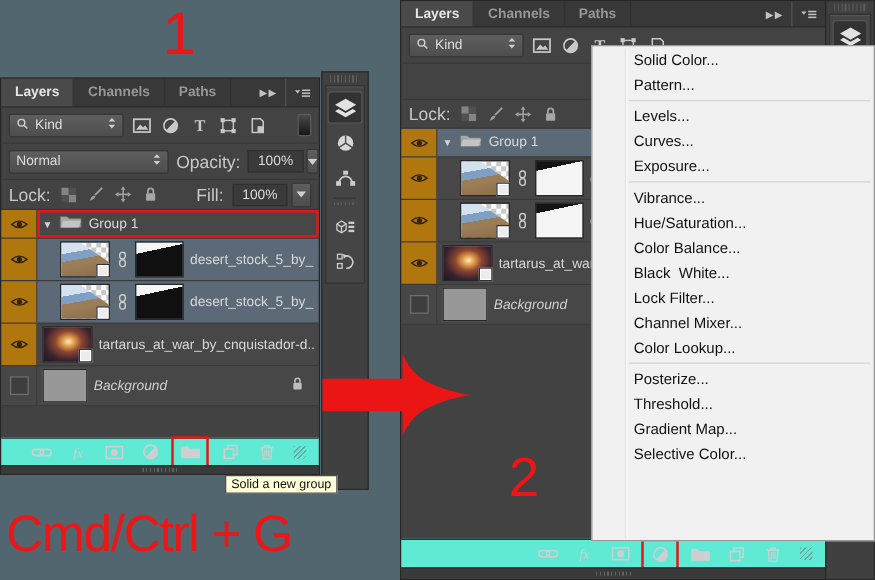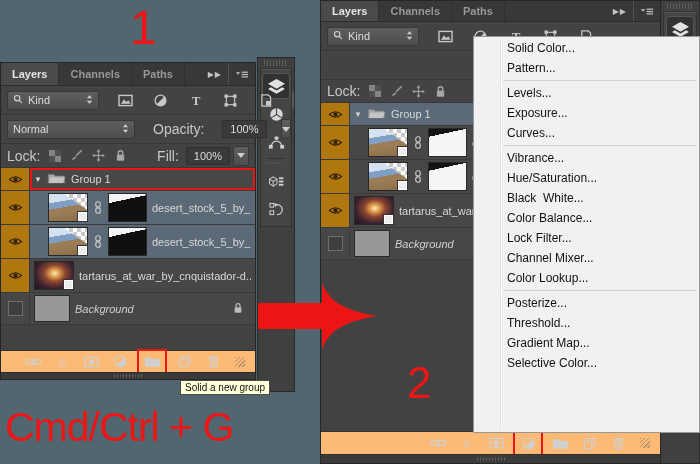--- a/index.html
+++ b/index.html
@@ -21,21 +21,21 @@
   .panel.right .tabbar{height:20px}
   .tab{padding:0 11px;display:flex;align-items:center;font-size:11px;
        font-weight:bold;color:#979797;border-right:1px solid #303030}
   .tab.active{background:#4a4a4a;color:#e6e6e6}
   .tab-spacer{flex:1}
   .tab-chevrons{display:flex;align-items:center;color:#c2c2c2;font-size:8px;
                 letter-spacing:1px;padding:0 6px;border-right:1px solid #515151}
   .tab-menu{display:flex;align-items:center;padding:0 6px}
 
   .filter-row,.blend-row,.lock-row{display:flex;align-items:center;flex:none;
-       padding:0 6px;border-bottom:1px solid #383838;gap:18px}
+       padding:0 6px;border-bottom:1px solid #383838;gap:6px}
   .filter-row{height:28px}
   .blend-row{height:28px}
   .lock-row{height:23px;gap:7px}
   .panel.right .lock-row{height:22px}
 
   .dropdown{display:flex;align-items:center;height:19px;box-sizing:border-box;
        background:linear-gradient(#5e5e5e,#4d4d4d);border:1px solid #373737;
        border-radius:2px;color:#dcdcdc;font-size:11px;padding:0 5px;gap:5px}
   .kind-dd{width:92px;flex:none}
   .blend-dd{width:128px;flex:none}
@@ -79,21 +79,21 @@
   .mask-thumb{width:37px;height:27px;flex:none;border:1px solid #282828}
   .mask-dark{background:linear-gradient(168deg,#f5f5f5 0 26%,#101010 26% 100%)}
   .mask-light{background:linear-gradient(168deg,#141414 0 22%,#f5f5f5 22% 100%)}
   .chain{flex:none;display:flex;align-items:center;justify-content:center;width:10px}
   .layer-name{font-size:11px;color:#d8d8d8;white-space:nowrap;overflow:hidden;flex:1}
   .bg-name{font-style:italic;color:#d0d0d0}
   .row-lock{flex:none;margin-right:8px}
 
   
   .toolbar{flex:none;display:flex;align-items:center;justify-content:flex-end;gap:7px;
-     padding:0 10px 0 0;background:#fdba74;border-top:1px solid #323232}
+     padding:0 10px 0 0;background:#5eead4;border-top:1px solid #323232}
   .panel.left .toolbar{height:21px}
   .panel.right .toolbar{height:22px}
   .tbtn{width:22px;height:17px;display:flex;align-items:center;justify-content:center}
   .tbtn.redbox{outline:2px solid #ec1515;outline-offset:2px;margin:0 3px}
   .grip-corner{width:10px;height:10px;margin-left:4px;opacity:.6;
      background:repeating-linear-gradient(135deg,#777 0 1px,transparent 1px 3px)}
   .strip{flex:none;background:#3a3a3a;border-top:1px solid #2e2e2e;position:relative}
   .panel.left .strip{height:6px}
   .panel.right .strip{height:8px}
   .strip::after{content:"";position:absolute;left:50%;top:50%;width:28px;height:3px;
@@ -687,27 +687,27 @@
         </svg>
       </div>
     </div>
   </div>
 
 <div class="menu" id="adjustment-menu">
     <div class="menu-item">Solid Color...</div>
     <div class="menu-item">Pattern...</div>
     <div class="menu-sep"></div>
     <div class="menu-item">Levels...</div>
+    <div class="menu-item">Curves...</div>
     <div class="menu-item">Exposure...</div>
-    <div class="menu-item">Curves...</div>
     <div class="menu-sep"></div>
     <div class="menu-item">Vibrance...</div>
     <div class="menu-item">Hue/Saturation...</div>
+    <div class="menu-item">Color Balance...</div>
     <div class="menu-item">Black  White...</div>
-    <div class="menu-item">Color Balance...</div>
     <div class="menu-item">Lock Filter...</div>
     <div class="menu-item">Channel Mixer...</div>
     <div class="menu-item">Color Lookup...</div>
     <div class="menu-sep"></div>
     <div class="menu-item">Posterize...</div>
     <div class="menu-item">Threshold...</div>
     <div class="menu-item">Gradient Map...</div>
     <div class="menu-item">Selective Color...</div>
   </div>
 

